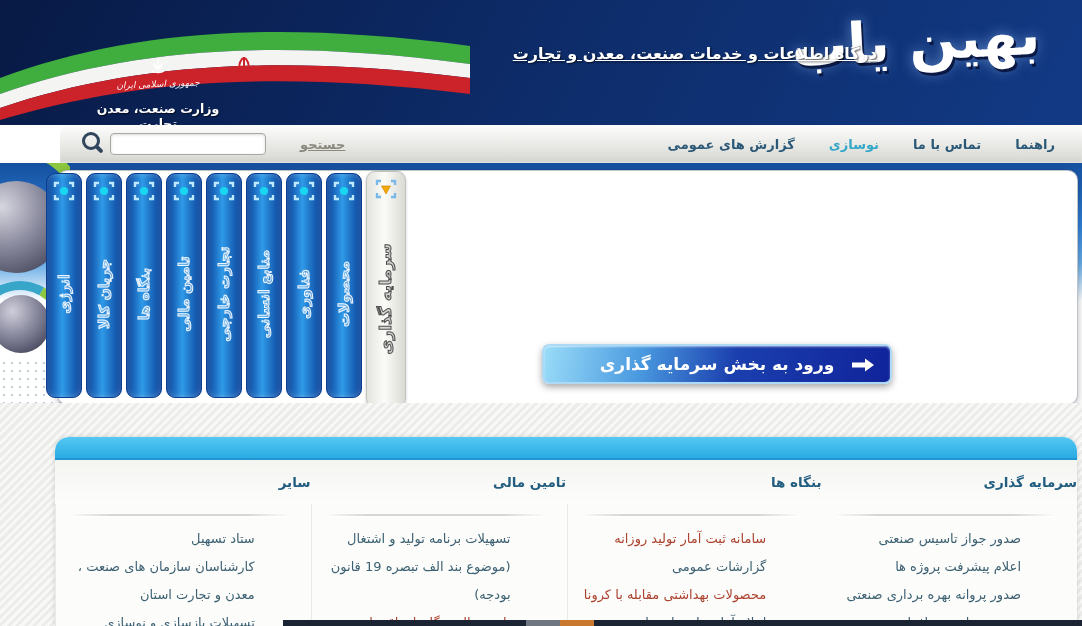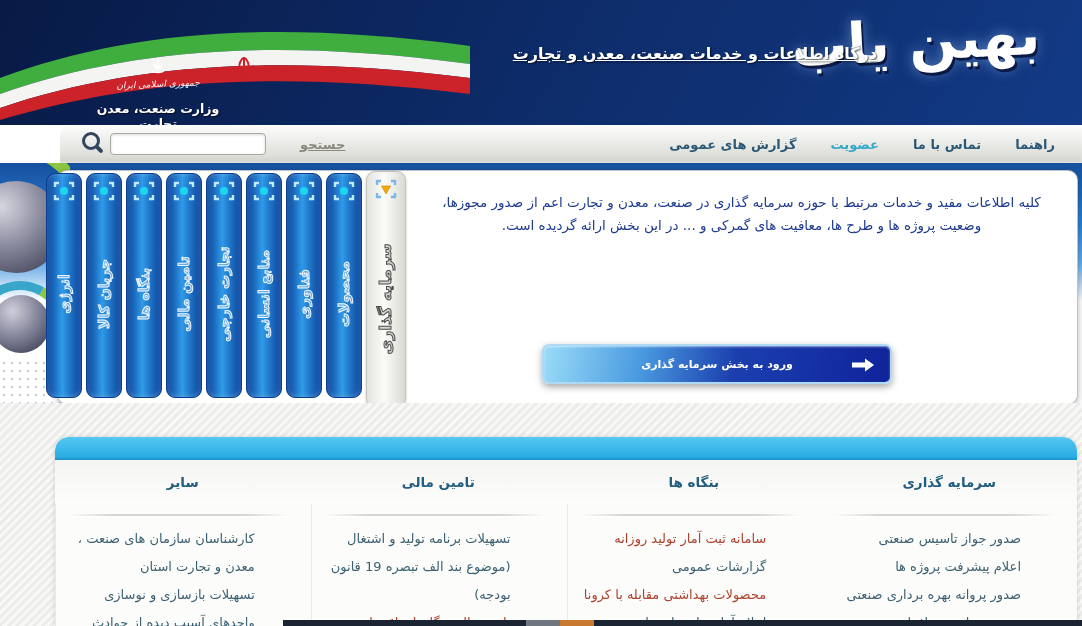--- a/index.html
+++ b/index.html
@@ -67,34 +67,34 @@
        font-size:14px;font-weight:bold;letter-spacing:1px;
        color:rgba(255,255,255,.28);-webkit-text-stroke:1px #eef6ff;}
   .tab.active .tab-label{font-size:16px;color:rgba(50,50,50,.18);-webkit-text-stroke:1px #4e4e4e;}
 
   .content{position:absolute;left:356px;right:8px;top:12px;bottom:8px;direction:rtl;}
   .desc{margin:8px 14px 0;text-align:center;color:#1d3a8f;font-size:13.5px;line-height:1.7;}
   .enter-btn{position:absolute;bottom:12px;left:128px;width:350px;height:40px;border-radius:7px;
        border:2px solid #aed9f5;cursor:pointer;direction:rtl;
        background:linear-gradient(100deg,#9adcf8 0%,#4a9ae0 28%,#1b3fae 55%,#10239a 100%);
        box-shadow:0 3px 7px rgba(0,0,0,.35),inset 0 1px 2px rgba(255,255,255,.55);
-       color:#fff;font-size:11px;font-weight:bold;font-family:inherit;
+       color:#fff;font-size:17px;font-weight:bold;font-family:inherit;
        display:flex;align-items:center;justify-content:center;}
   .btn-arrow{position:absolute;right:14px;top:11px;}
 
   
   .stripes{position:absolute;left:0;right:0;top:403px;bottom:0;
        background:repeating-linear-gradient(135deg,#ececea 0 3px,#f8f8f6 3px 6px);}
   .bottom-section{position:absolute;left:55px;right:5px;top:437px;bottom:0;background:#fcfcfb;
        border-radius:14px 14px 0 0;box-shadow:0 0 5px rgba(0,0,0,.15);overflow:hidden;}
   .bs-topbar{height:21px;background:linear-gradient(#55c8f3,#29abe2);border-radius:13px 13px 0 0;
        border-bottom:2px solid #1f98d2;}
   .bs-headers{display:flex;direction:rtl;height:44px;align-items:center;
        background:linear-gradient(#f4f4f1,#fdfdfc);}
-  .bs-col-header{flex:1;text-align:center;color:#235e80;font-weight:bold;font-size:13.5px;cursor:pointer;}
+  .bs-col-header{flex:1;color:#235e80;font-weight:bold;font-size:13.5px;cursor:pointer;}
   .bs-links{display:flex;direction:rtl;align-items:stretch;}
   .bs-col{flex:1;padding:10px 56px 0 14px;text-align:right;box-sizing:border-box;min-height:170px;}
   .bs-col + .bs-col{border-left:1px solid rgba(200,200,195,.35);}
   .bs-col::before{content:"";display:block;height:2px;border-radius:2px;margin:0 -34px 9px -2px;
        background:linear-gradient(to right,transparent,#d6d6d0 20%,#d6d6d0 80%,transparent);
        box-shadow:0 1px 0 #fff;}
   .flink{display:block;line-height:28px;font-size:13px;color:#3c6172;text-decoration:none;cursor:pointer;}
   .flink.red{color:#ad432f;}
 
   .bottom-bar{position:absolute;left:283px;right:0;bottom:0;height:6px;background:#1a2433;z-index:9;}
@@ -123,21 +123,21 @@
       </svg>
       <span class="country">جمهوری اسلامی ایران</span>
       <span class="mname">وزارت صنعت، معدن تجارت</span>
     </div>
   </div>
 
   <div class="navbar">
     <div class="nav-items">
       <span class="nav-item">راهنما</span>
       <span class="nav-item">تماس با ما</span>
-      <span class="nav-item hl">عضویت</span>
+      <span class="nav-item hl">نوسازی</span>
       <span class="nav-item">گزارش های عمومی</span>
     </div>
     <div class="search-area">
       <span class="search-label">جستجو</span>
       <input class="search-input" type="text" value="" style="">
       <span class="mag"></span>
     </div>
   </div>
 
   <div class="hero">
@@ -220,21 +220,20 @@
           <svg class="tab-icon" width="24" height="24" viewBox="0 0 24 24">
             <path d="M3 8V4h4 M17 4h4v4 M21 16v4h-4 M7 20H3v-4" stroke="#bfe9ff" fill="none" stroke-width="2.4"></path>
             <circle cx="12" cy="12" r="4" fill="#19d7f0"></circle>
           </svg>
           <span class="tab-label">انرژی</span>
         </div>
 
       </div>
 
       <div class="content">
-        <div class="desc">کلیه اطلاعات مفید و خدمات مرتبط با حوزه سرمایه گذاری در صنعت، معدن و تجارت اعم از صدور مجوزها، وضعیت پروژه ها و طرح ها، معافیت های گمرکی و ... در این بخش ارائه گردیده است.</div>
         <button class="enter-btn">
           <span>ورود به بخش سرمایه گذاری</span>
           <svg class="btn-arrow" width="26" height="16" viewBox="0 0 26 16">
             <path d="M2 5.5h13V1.5l9 6.5-9 6.5v-4H2z" fill="#fff"></path>
           </svg>
         </button>
       </div>
     </div>
   </div>
 
@@ -262,20 +261,21 @@
         <a class="flink">گزارشات عمومی</a>
         <a class="flink red">محصولات بهداشتی مقابله با کرونا</a>
         <a class="flink">اعلام آمار تولید واحدهای صنعتی</a>
 
       </div>
       <div class="bs-col">
         <a class="flink">تسهیلات برنامه تولید و اشتغال (موضوع بند الف تبصره 19 قانون بودجه)</a>
         <a class="flink red">تامین مالی بنگاههای اقتصادی و طرحهای نیمه تمام سال 1399</a>
       </div>
       <div class="bs-col">
+        <a class="flink">ستاد تسهیل</a>
         <a class="flink">کارشناسان سازمان های صنعت ، معدن و تجارت استان</a>
         <a class="flink">تسهیلات بازسازی و نوسازی واحدهای آسیب دیده از حوادث</a>
       </div>
     </div>
   </div>
 
   <div class="bottom-bar">
     <span class="bb-gray"></span>
     <span class="bb-orange"></span>
   </div>

